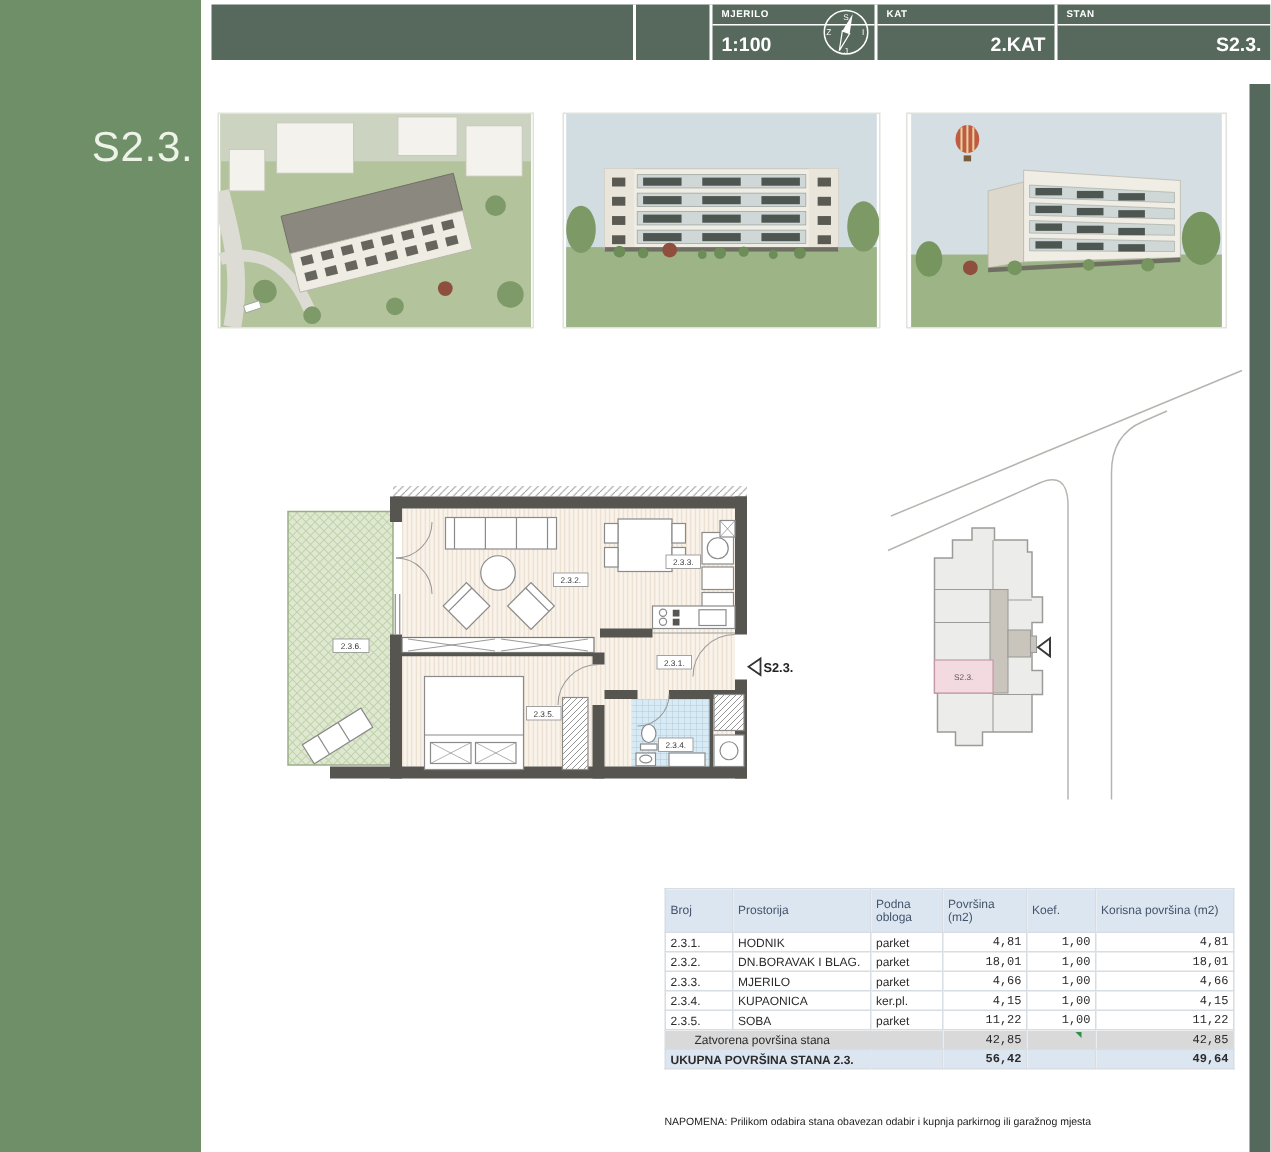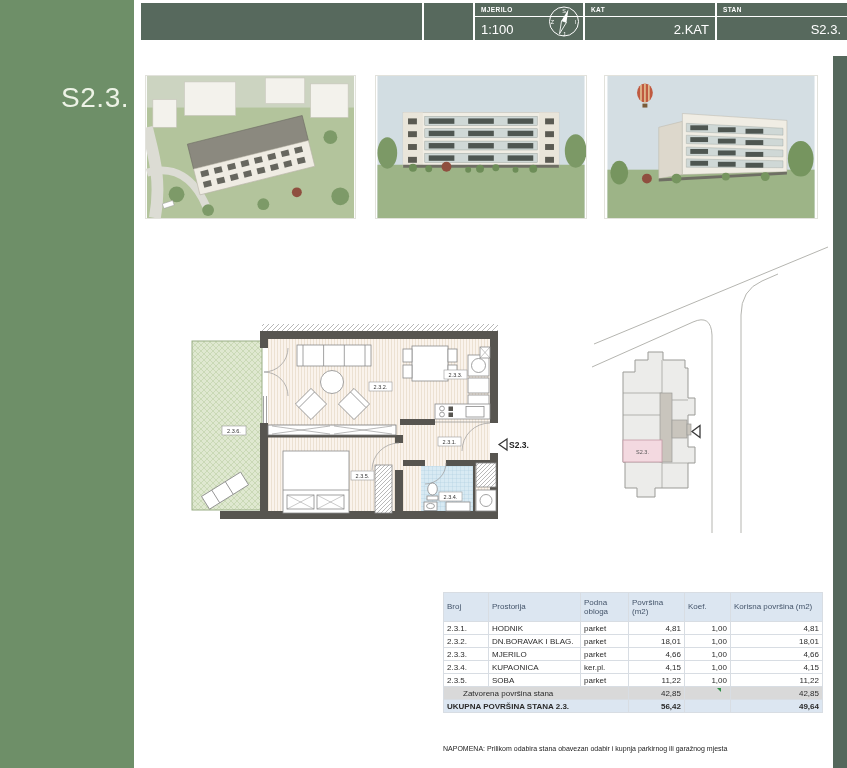--- a/index.html
+++ b/index.html
@@ -10,46 +10,46 @@
   
   .sidebar{position:absolute;left:0;top:0;width:134px;height:768px;background:#6e8f68;}
   .sidebar .unit{position:absolute;top:82px;right:5px;font-size:28px;color:#edf3e6;letter-spacing:.5px;}
   
   .header{position:absolute;left:141px;top:3px;width:706px;height:37px;background:#57695d;display:flex;}
   .hcell{position:relative;height:100%;box-sizing:border-box;}
   .hcell + .hcell{border-left:2px solid #ffffff;}
   .hc-blank1{width:281px;}
   .hc-blank2{width:51px;}
   .hc-mjerilo{width:110px;}
-  .hc-kat{width:132px;}
+  .hc-kat{width:120px;}
   .hc-stan{flex:1;}
   .hlabel{position:absolute;top:3px;left:6px;font-size:6.5px;color:#ffffff;letter-spacing:.4px;font-weight:bold;}
   .hline{position:absolute;top:13px;left:0;right:0;height:1px;background:#ffffff;}
-  .hvalue{position:absolute;bottom:3px;font-size:13px;font-weight:normal;color:#ffffff;}
+  .hvalue{position:absolute;bottom:3px;font-size:13px;font-weight:bold;color:#ffffff;}
   .hv-left{left:6px;}
   .hv-right{right:6px;}
   .compass{position:absolute;right:1px;top:1px;}
   
   .rightbar{position:absolute;left:833px;top:56px;width:14px;height:712px;background:#55685c;}
   
   .render{position:absolute;top:75px;height:144px;border:1px solid #e2e2dc;box-sizing:border-box;}
   .r1{left:145px;width:211px;}
   .r2{left:375px;width:212px;}
   .r3{left:604px;width:214px;}
   .render svg{display:block;width:100%;height:100%;}
   
   .planwrap{position:absolute;left:180px;top:318px;width:352px;height:217px;}
   .sitewrap{position:absolute;left:590px;top:240px;width:243px;height:295px;}
   
   .tablewrap{position:absolute;left:443px;top:592px;width:376px;}
   table{border-collapse:collapse;width:379px;table-layout:fixed;}
   th,td{border:1px solid #d8dde3;font-size:8px;padding:1px 3px;color:#2b2b2b;overflow:hidden;white-space:nowrap;}
   thead th{background:#dce6f1;color:#44546a;font-weight:normal;height:26px;vertical-align:middle;text-align:left;white-space:normal;line-height:1.15;}
   tbody td{height:10px;}
-  td.num{text-align:right;}
+  td.num{text-align:right;font-family:Liberation Mono, monospace;}
   tr.subtotal td{background:#d9d9d9;padding-left:19px;}
   tr.total td{background:#dce6f1;font-weight:bold;margin-left:16px;}
   td.rel{position:relative;}
   .flag{position:absolute;right:9px;top:1px;width:0;height:0;border-top:4px solid #2f8f46;border-left:4px solid transparent;}
   .note{position:absolute;left:443px;top:745px;width:392px;font-size:7px;color:#222222;}
   .lbl-box{fill:#ffffff;stroke:#999999;stroke-width:.6;}
   .plan-lbl{font-size:5.5px;fill:#333333;}
 </style>
 </head>
 <body>

